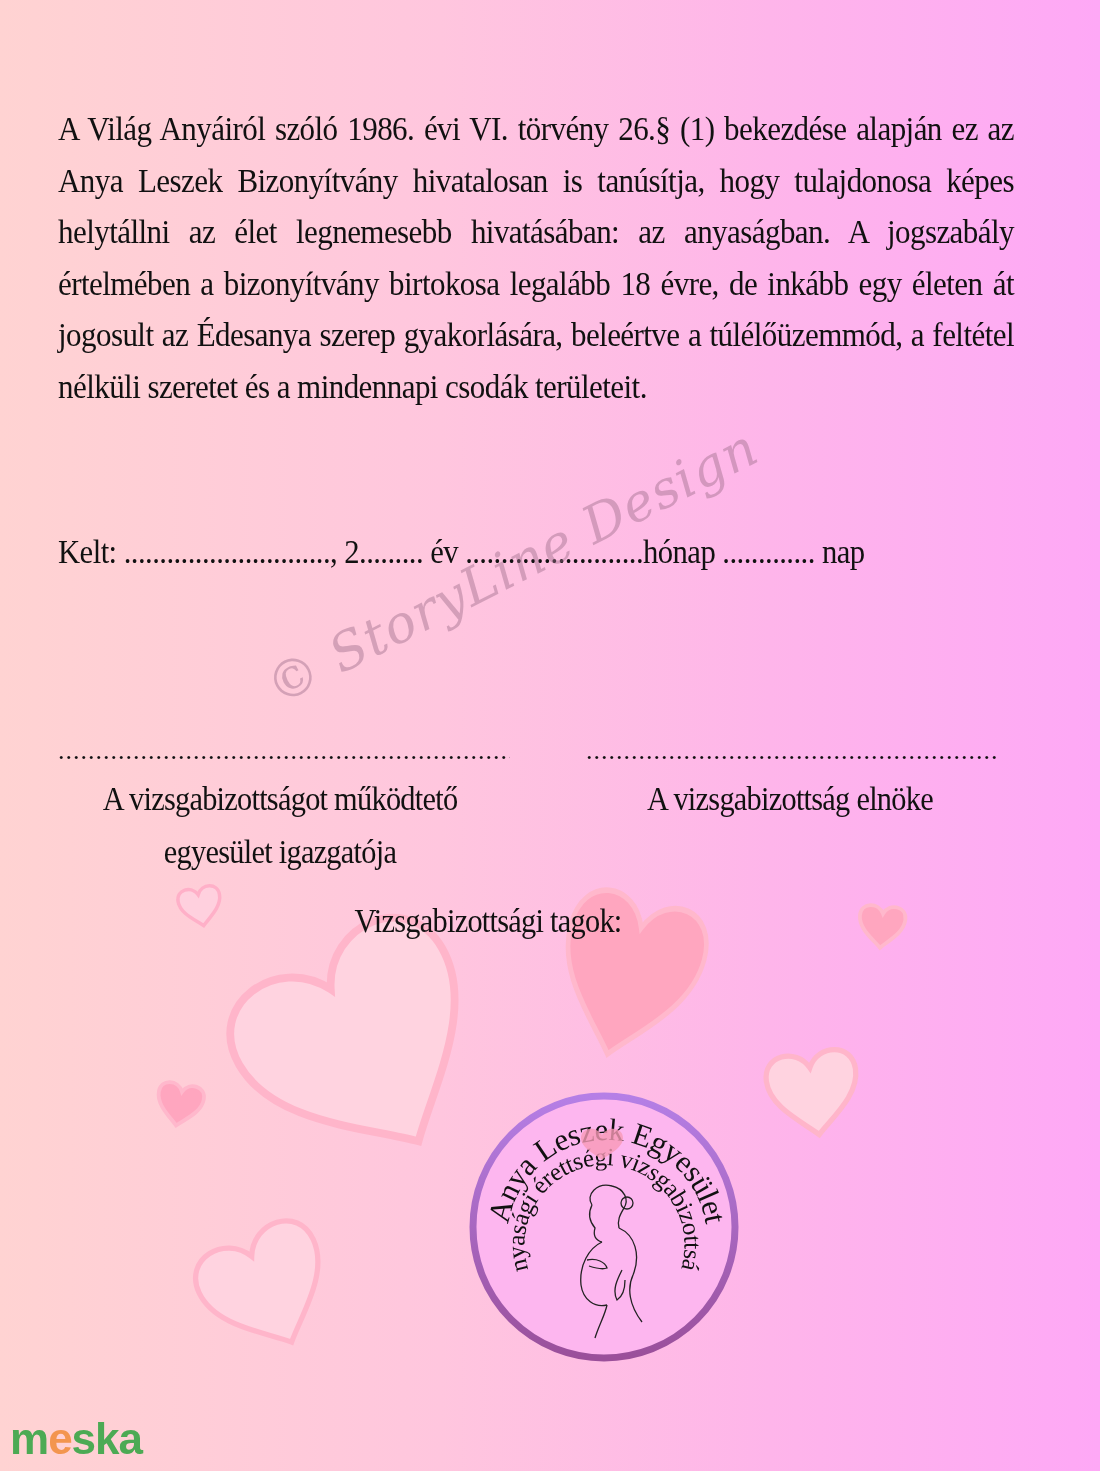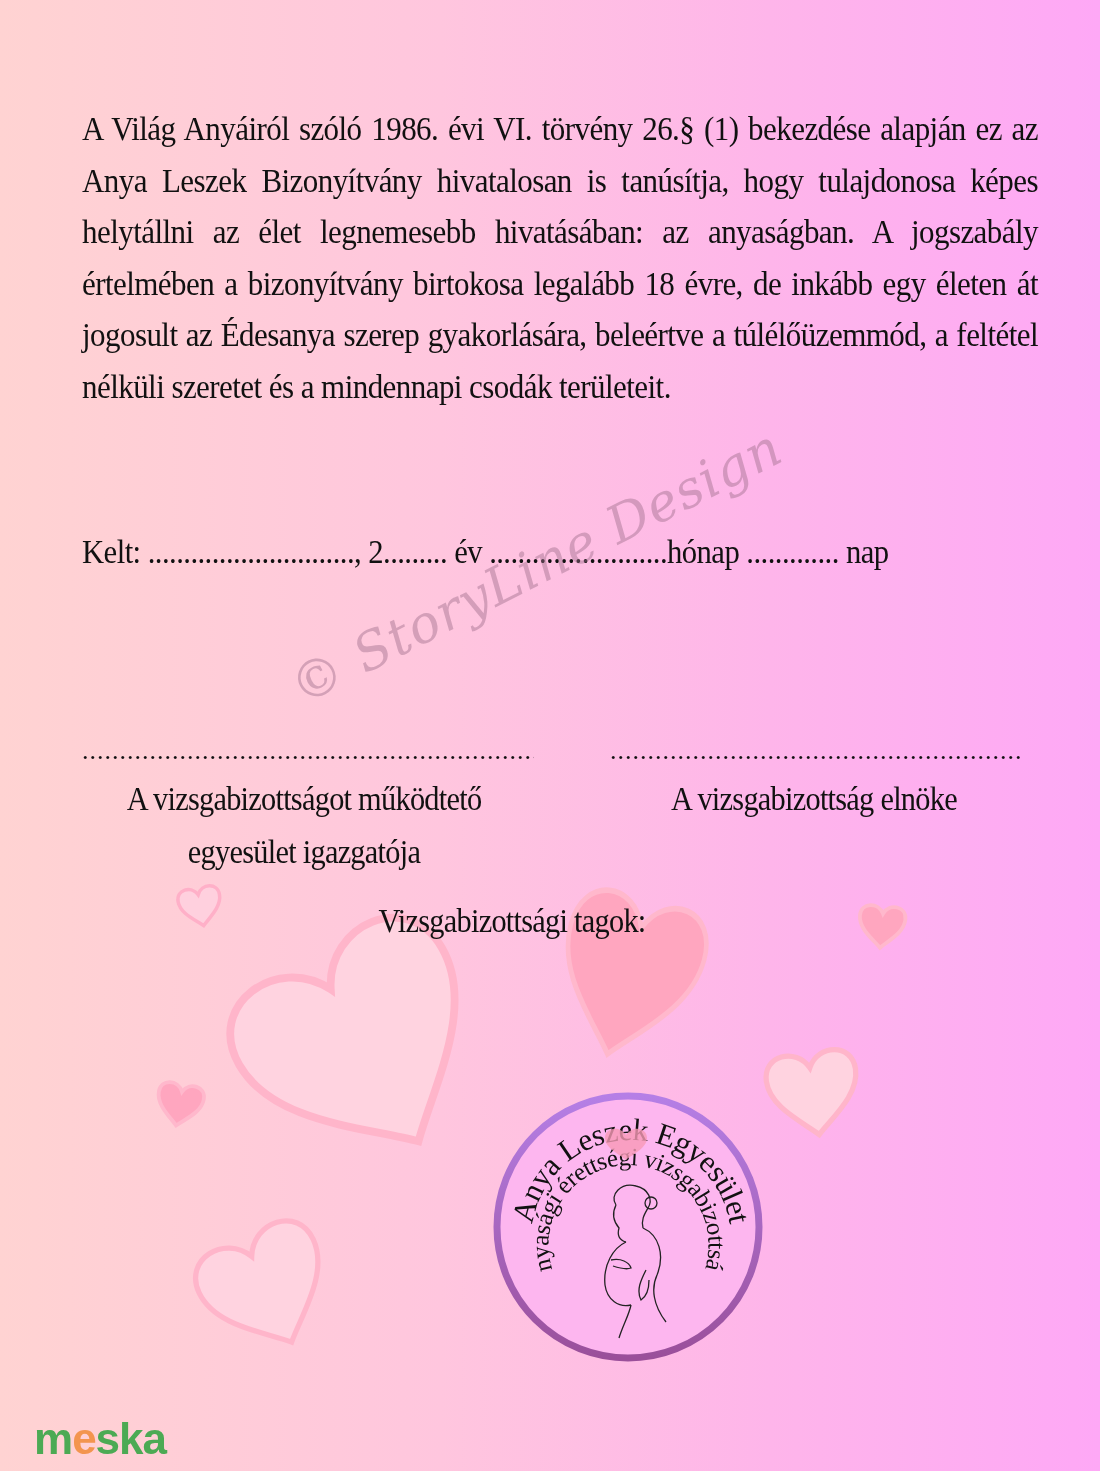--- a/index.html
+++ b/index.html
@@ -3,21 +3,21 @@
   <meta charset="utf-8">
   <style>
     html, body { margin: 0; padding: 0; }
     body {
       width: 1100px; height: 1471px; overflow: hidden; position: relative;
       background: linear-gradient(90deg, #ffd3d2 0%, #ffc6de 40%, #feb5ea 70%, #fea8f6 100%);
       font-family: "Liberation Serif", "DejaVu Serif", serif;
       color: #111;
     }
     .hearts { position: absolute; inset: 0; pointer-events: none; }
-    .page { position: absolute; inset: 0; margin-left: 24px; }
+    .page { position: absolute; inset: 0; }
     .body-text {
       position: absolute; left: 58px; top: 104px; width: 956px;
       font-size: 33px; line-height: 51.5px; text-align: justify;
       letter-spacing: -0.6px; transform: scaleX(0.94); transform-origin: left top;
       width: 1017px;
     }
     .kelt {
       position: absolute; left: 58px; top: 534px;
       font-size: 33px; letter-spacing: -0.6px; white-space: nowrap;
       transform: scaleX(0.93); transform-origin: left top;

